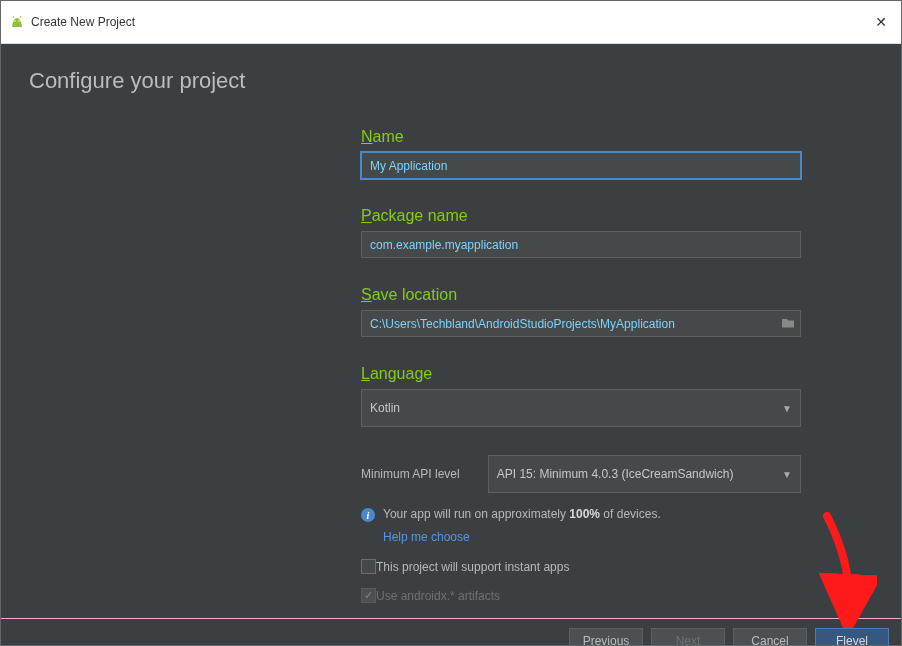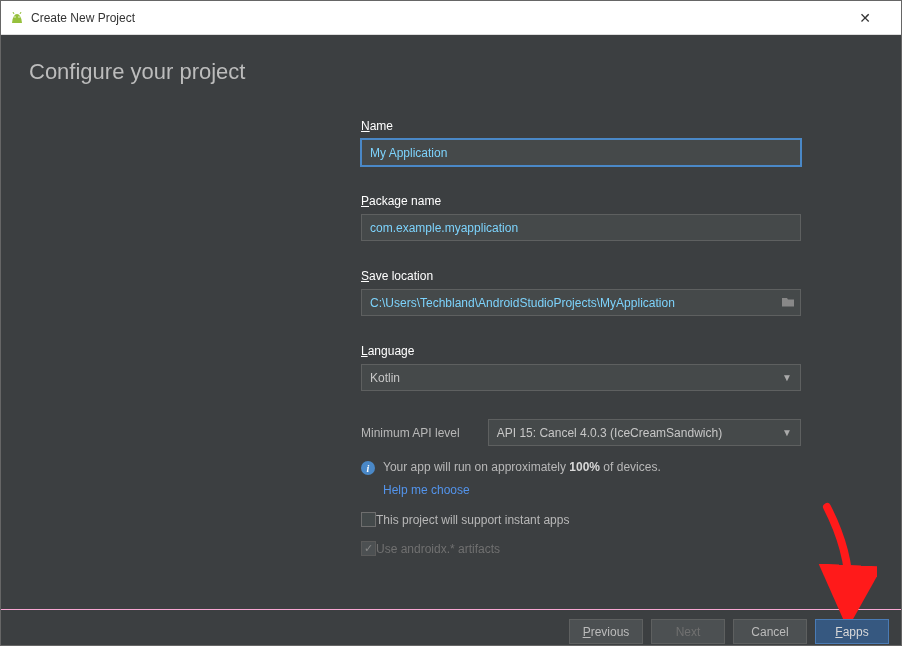--- a/index.html
+++ b/index.html
@@ -5,25 +5,25 @@
   * { box-sizing: border-box; margin: 0; padding: 0; }
   body {
     font-family: "Segoe UI", Arial, sans-serif;
     background: #fff;
     width: 902px;
     height: 646px;
     overflow: hidden;
     border: 1px solid #666;
   }
   .titlebar {
-    height: 34px;
+    height: 43px;
     background: #fff;
     display: flex;
     align-items: center;
-    padding: 0 22px 0 8px;
+    padding: 0 6px 0 8px;
     border-bottom: 1px solid #ddd;
   }
   .titlebar .app-icon {
     width: 16px; height: 16px;
     margin-right: 6px;
     display: flex; align-items: center; justify-content: center;
   }
   .titlebar .title {
     font-size: 12px;
     color: #333;
@@ -48,22 +48,22 @@
     font-size: 22px;
     font-weight: 400;
     color: #bcbcbc;
     margin-bottom: 34px;
   }
   .form {
     margin-left: 332px;
     width: 440px;
   }
   .field-label {
-    font-size: 12px;
-    color: #ffffff;
+    font-size: 16px;
+    color: #84cc16;
     margin-bottom: 6px;
     display: block;
   }
   .field-label .ul { text-decoration: underline; }
   .input {
     width: 100%;
     background: #45494a;
     border: 1px solid #5e6060;
     color: #7dd3fc;
     font-size: 12px;
@@ -80,21 +80,21 @@
     right: 6px; top: 50%;
     transform: translateY(-50%);
     color: #888;
   }
   .dropdown {
     width: 100%;
     background: #45494a;
     border: 1px solid #5e6060;
     color: #c7c7c7;
     font-size: 12px;
-    height: 27px;
+    height: 38px;
     display: flex;
     align-items: center;
     justify-content: space-between;
     padding: 0 8px;
     cursor: pointer;
   }
   .dropdown .chev { color: #aaa; font-size: 10px; }
   .field-block { margin-bottom: 28px; }
   .api-row { display: flex; align-items: center; gap: 28px; margin-bottom: 14px; }
   .api-row .api-label { font-size: 12px; color: #b8b8b8; white-space: nowrap; }
@@ -240,21 +240,21 @@
       <label class="field-label"><span class="ul">L</span><span>anguage</span></label>
       <div class="dropdown">
         <span>Kotlin</span>
         <span class="chev">▼</span>
       </div>
     </div>
 
     <div class="api-row">
       <span class="api-label">Minimum API level</span>
       <div class="dropdown">
-        <span>API 15: Cancel 4.0.3 (IceCreamSandwich)</span>
+        <span>API 15: Minimum 4.0.3 (IceCreamSandwich)</span>
         <span class="chev">▼</span>
       </div>
     </div>
 
     <div class="info-row">
       <span class="info-icon">i</span>
       <span class="info-text">
         <span>Your app will run on approximately </span><span class="bold">100%</span><span> of devices.</span>
       </span>
     </div>
@@ -279,14 +279,14 @@
       </marker>
     </defs>
     <path d="M 20 8 Q 44 55 42 98" stroke="#ff1a1a" stroke-width="8" fill="none" marker-end="url(#ah)" stroke-linecap="round"></path>
   </svg>
 </div>
 
 <div class="footer">
   <button class="btn"><span class="ul">P</span><span>revious</span></button>
   <button class="btn disabled">Next</button>
   <button class="btn">Cancel</button>
-  <button class="btn primary"><span class="ul">F</span><span>apps</span></button>
+  <button class="btn primary"><span class="ul">F</span><span>level</span></button>
 </div>
 
 </body></html>

